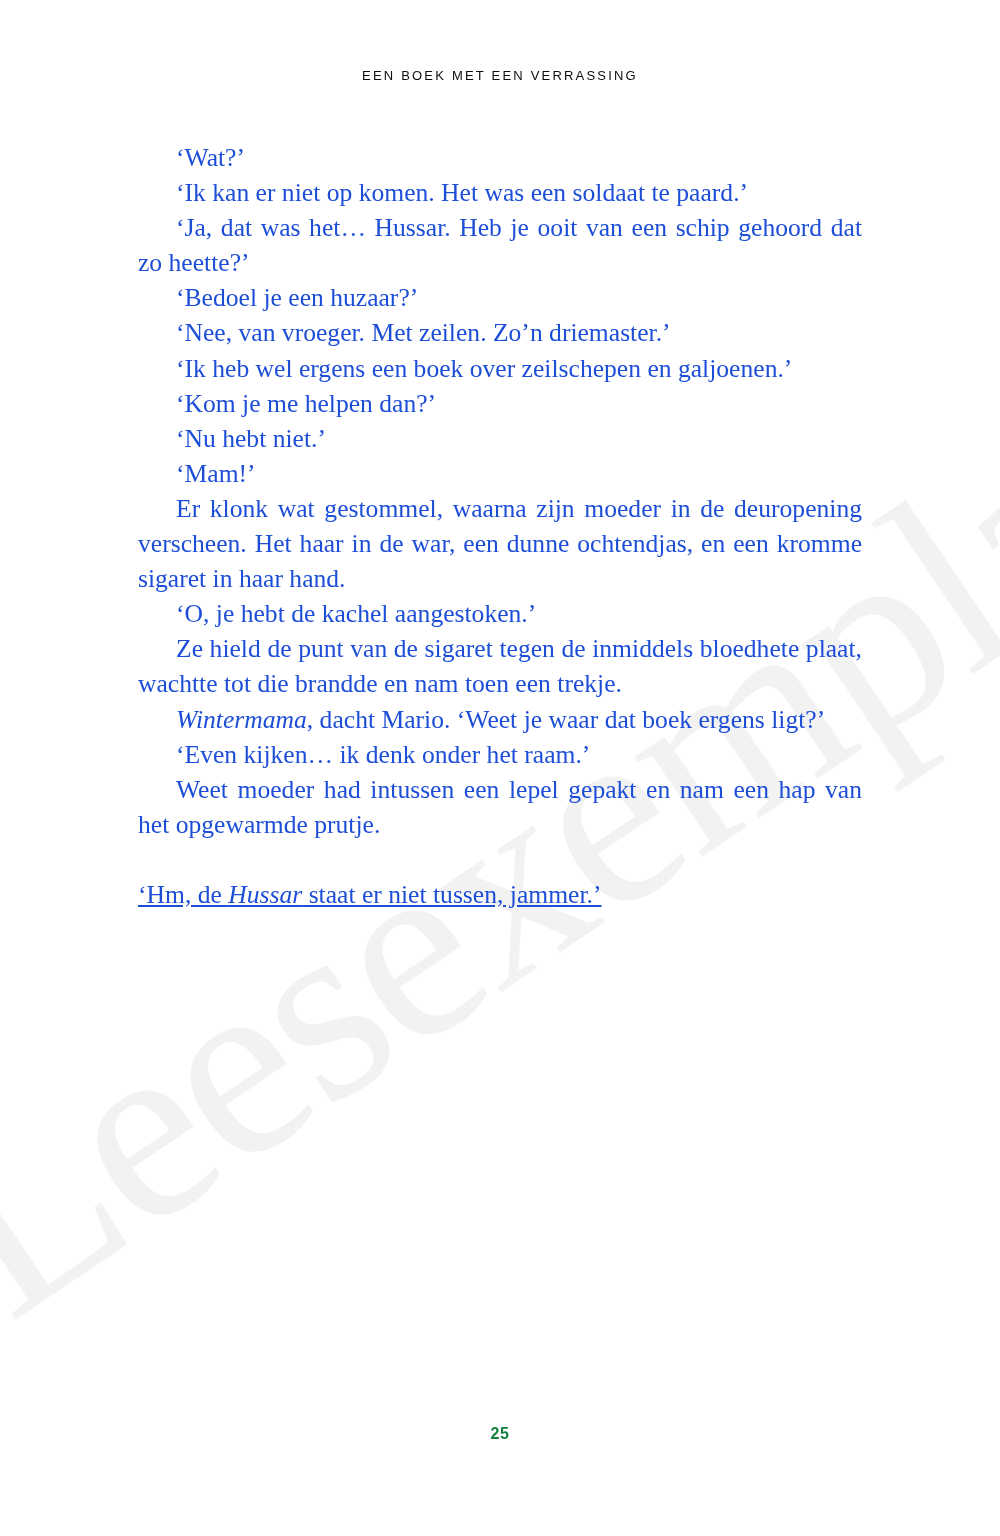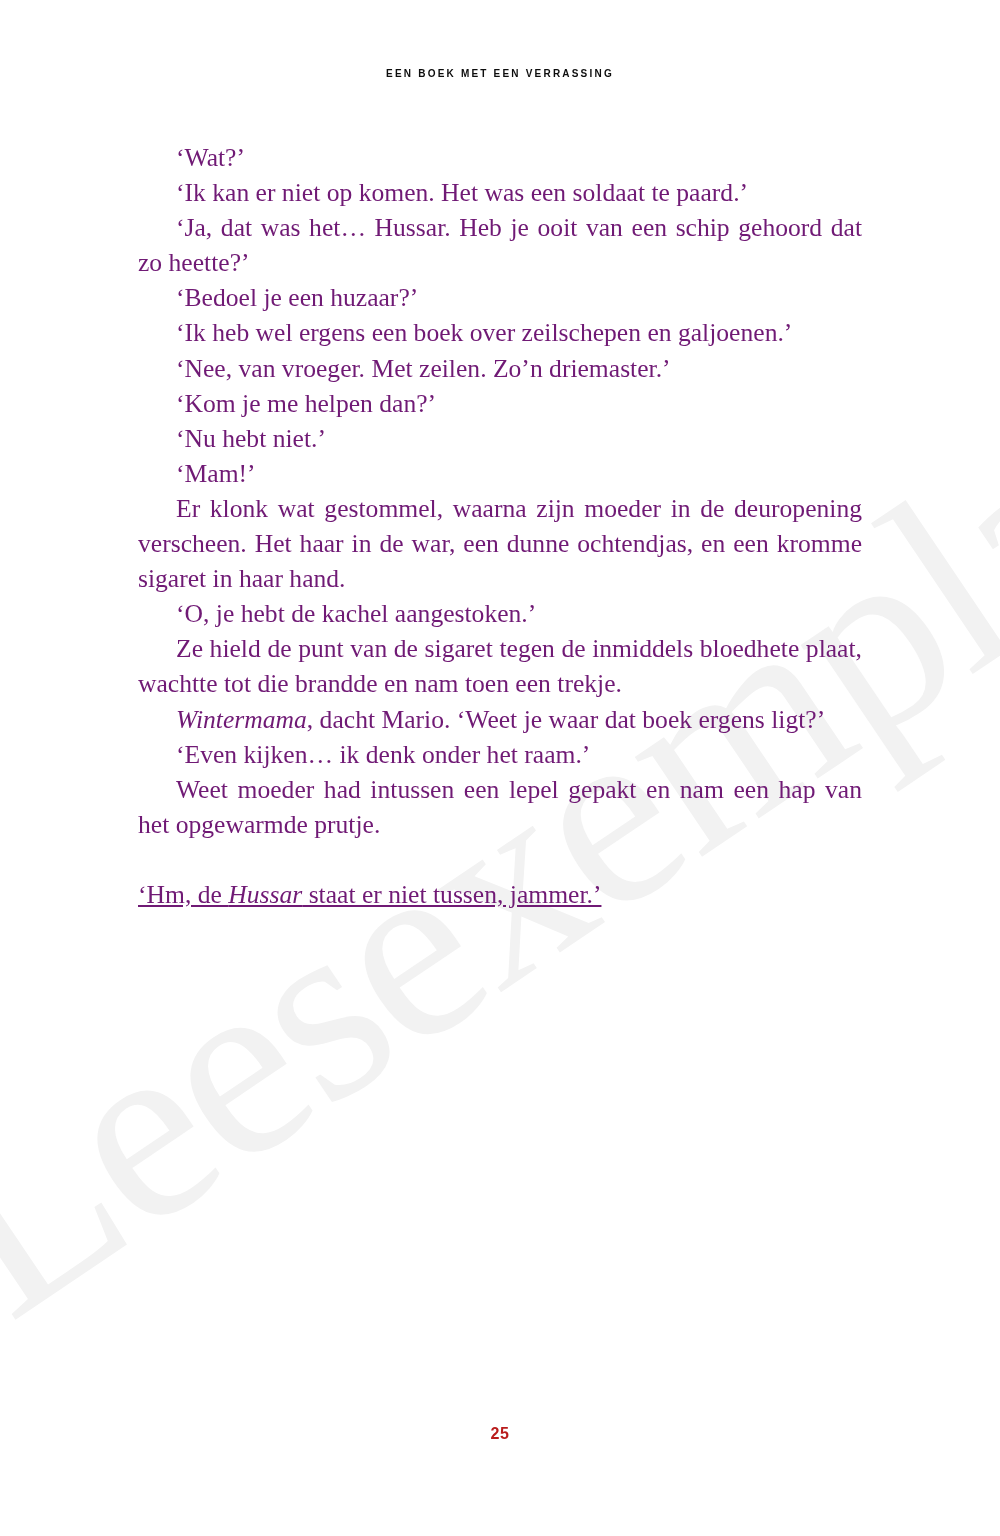--- a/index.html
+++ b/index.html
@@ -49,39 +49,39 @@
   }
 
   
   #running-head {
     position: absolute;
     top: 68px;
     left: 0;
     right: 0;
     text-align: center;
     font-family: "Liberation Sans", "DejaVu Sans", sans-serif;
-    font-size: 10px;
-    font-weight: bold;
+    font-size: 13px;
+    font-weight: normal;
     letter-spacing: 2.2px;
     color: #0d0d0d;
     text-transform: uppercase;
   }
 
   
   #text-block {
     position: absolute;
     left: 138px;
     top: 140px;
     width: 724px;
     font-size: 25.6px;
     line-height: 35.1px;
     text-align: justify;
     text-justify: inter-word;
     hyphens: none;
-    color: #701a75;
+    color: #1d4ed8;
   }
   #text-block p {
     margin: 0;
     text-indent: 38px;
     text-align: justify;
   }
   #text-block p.no-indent {
     text-indent: 0;
   }
   #text-block p:last-of-type {
@@ -99,42 +99,42 @@
   #folio {
     position: absolute;
     top: 1425px;
     left: 0;
     right: 0;
     text-align: center;
     font-family: "Liberation Sans", "DejaVu Sans", sans-serif;
     font-size: 16px;
     font-weight: bold;
     letter-spacing: 0.5px;
-    color: #b91c1c;
+    color: #15803d;
   }
 </style>
 </head>
 <body>
 
 <div id="watermark-layer">
   <div id="watermark-text">Leesexemplaar</div>
 </div>
 
 <div id="page">
 
   <div id="running-head">EEN BOEK MET EEN VERRASSING</div>
 
   <div id="text-block">
 
     <p><span>‘Wat?’</span></p>
     <p><span>‘Ik kan er niet op komen. Het was een soldaat te paard.’</span></p>
     <p><span>‘Ja, dat was het… Hussar. Heb je ooit van een schip gehoord dat zo heette?’</span></p>
     <p><span>‘Bedoel je een huzaar?’</span></p>
+    <p><span>‘Nee, van vroeger. Met zeilen. Zo’n driemaster.’</span></p>
     <p><span>‘Ik heb wel ergens een boek over zeilschepen en galjoenen.’</span></p>
-    <p><span>‘Nee, van vroeger. Met zeilen. Zo’n driemaster.’</span></p>
     <p><span>‘Kom je me helpen dan?’</span></p>
     <p><span>‘Nu hebt niet.’</span></p>
     <p><span>‘Mam!’</span></p>
     <p><span>Er klonk wat gestommel, waarna zijn moeder in de deuropening verscheen. Het haar in de war, een dunne ochtendjas, en een kromme sigaret in haar hand.</span></p>
     <p><span>‘O, je hebt de kachel aangestoken.’</span></p>
     <p><span>Ze hield de punt van de sigaret tegen de inmiddels bloedhete plaat, wachtte tot die brandde en nam toen een trekje.</span></p>
 
     <p><span class="it">Wintermama</span><span>, dacht Mario. ‘Weet je waar dat boek ergens ligt?’</span></p>
 
     <p><span>‘Even kijken… ik denk onder het raam.’</span></p>

